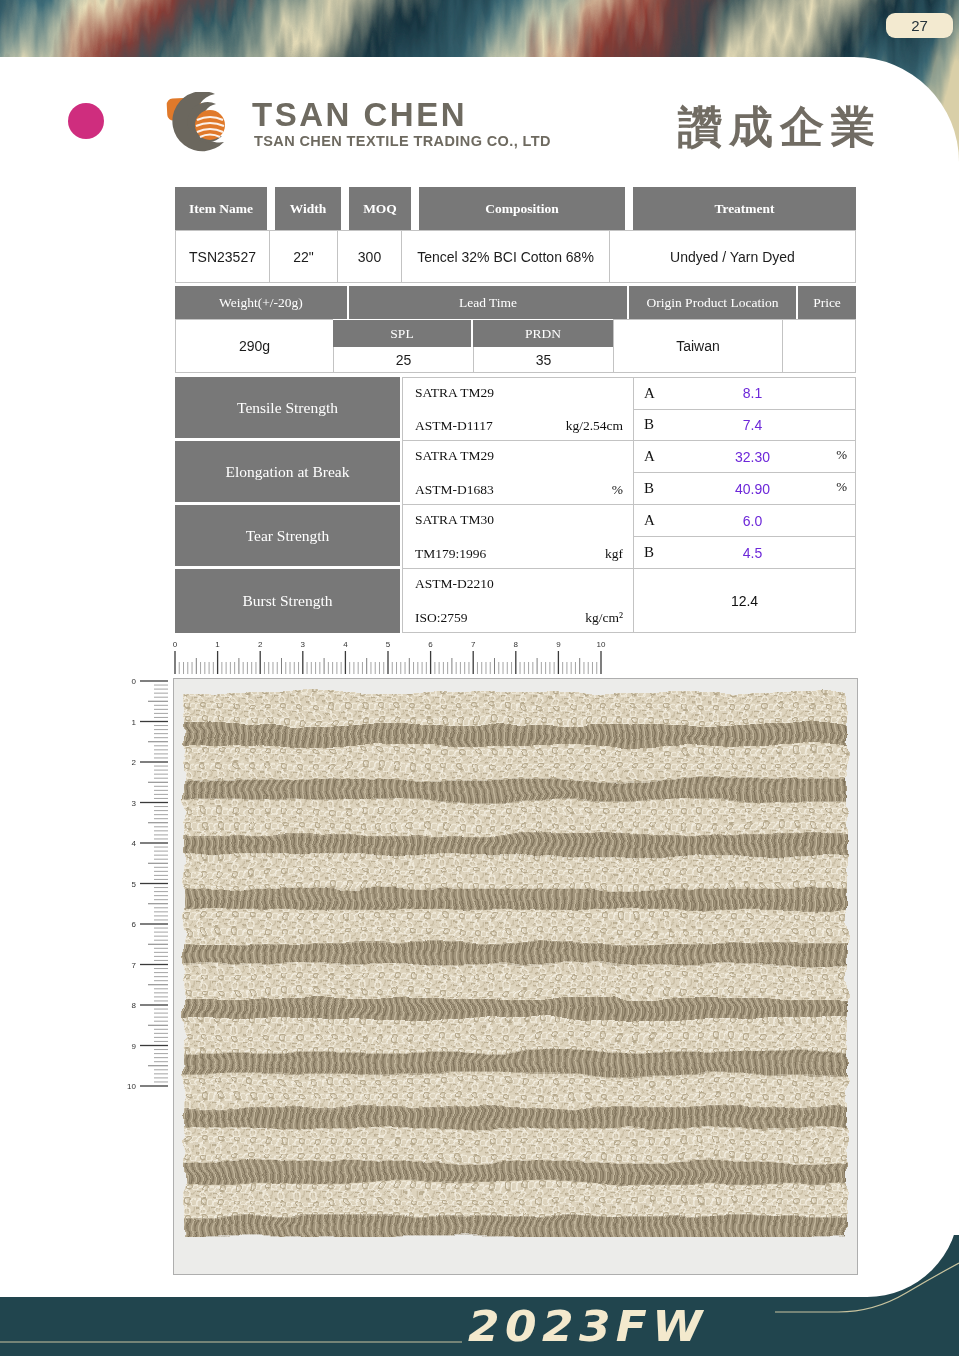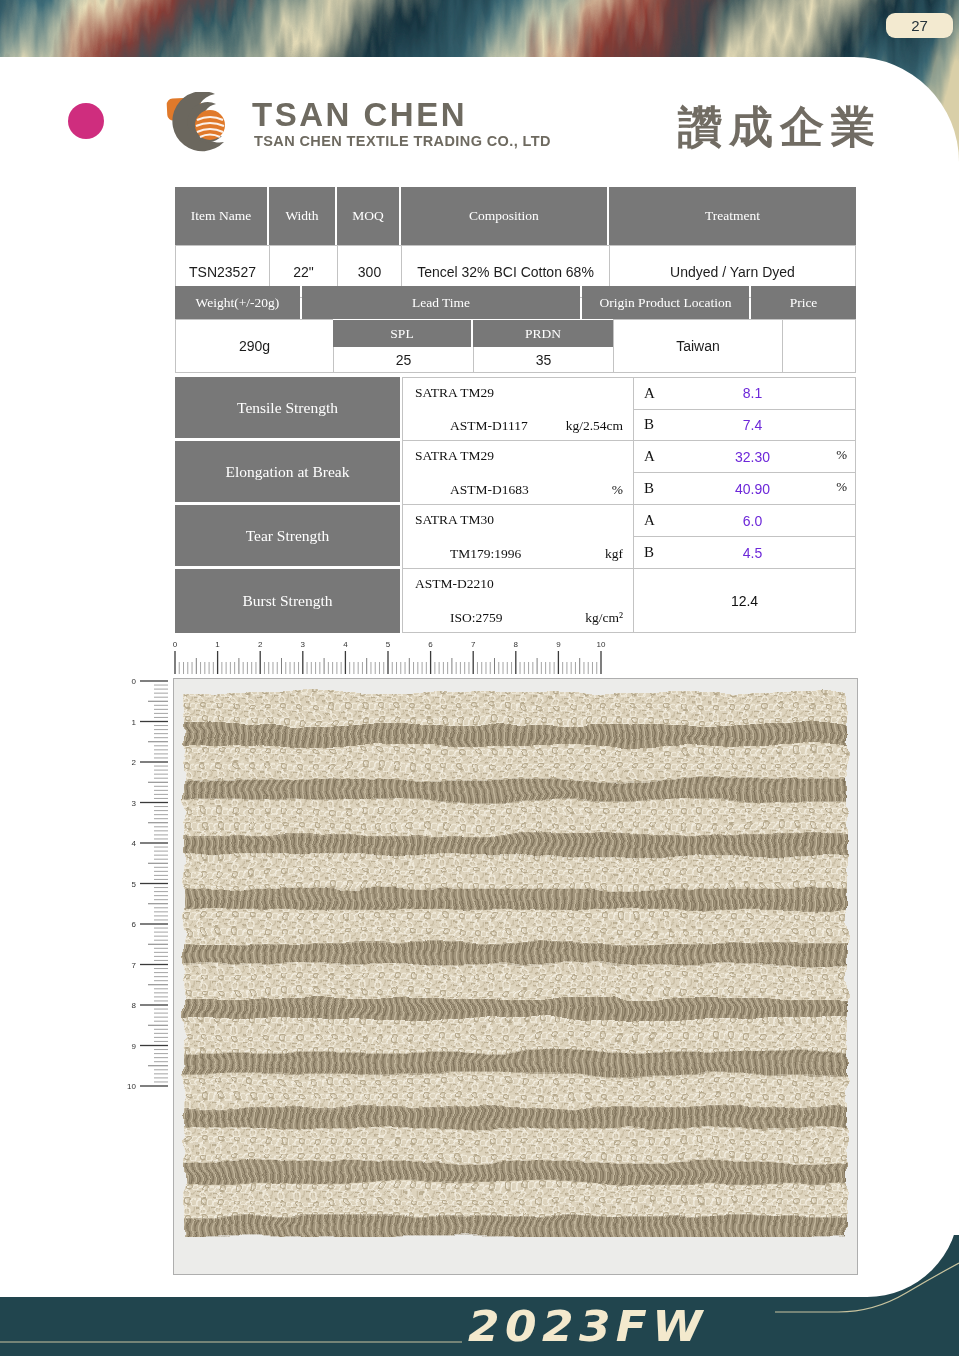--- a/index.html
+++ b/index.html
@@ -36,21 +36,21 @@
   .vc{background:#fff;color:#1c1c1c;display:flex;align-items:center;justify-content:center;
       font-size:14px;box-sizing:border-box;border:1px solid #c3c3c3;}
 
   
   .test-row{display:flex;height:64px;}
   .test-label{width:225px;background:#787878;color:#fff;display:flex;align-items:center;justify-content:center;
               font-family:"Liberation Serif",serif;font-size:15.5px;box-sizing:border-box;}
   .test-mid{width:232px;box-sizing:border-box;border:1px solid #c3c3c3;border-left:none;margin-left:2px;
             padding:7px 10px 6px 12px;display:flex;flex-direction:column;justify-content:space-between;
             font-family:"Liberation Serif",serif;font-size:13.5px;color:#111;background:#fff;border-left:1px solid #c3c3c3;}
-  .mid-l2{display:flex;justify-content:space-between;align-items:baseline;margin-left:35px;}
+  .mid-l2{display:flex;justify-content:space-between;align-items:baseline;}
   .test-right{width:222px;box-sizing:border-box;border:1px solid #c3c3c3;border-left:none;display:flex;flex-direction:column;background:#fff;}
   .ab{flex:1;display:flex;align-items:center;position:relative;box-sizing:border-box;}
   .ab + .ab{border-top:1px solid #c3c3c3;}
   .ab .k{font-family:"Liberation Serif",serif;font-size:15px;padding-left:10px;width:36px;color:#111;}
   .ab .v{flex:1;text-align:center;font-size:14px;color:#6d28d9;margin-right:30px;}
   .ab .sfx{position:absolute;right:8px;top:6px;font-family:"Liberation Serif",serif;font-size:13px;color:#111;}
   .single-v{flex:1;display:flex;align-items:center;justify-content:center;font-size:14px;color:#111;}
 
   
   .hruler{position:absolute;left:166px;top:639px;}
@@ -122,39 +122,39 @@
         <path d="M30 34 Q44 28 58 34"></path>
         <path d="M31 40 Q44 34 57 40"></path>
         <path d="M34 45 Q44 40 54 45"></path>
       </g>
     </svg>
     <div class="brand-name">TSAN CHEN</div>
     <div class="brand-sub">TSAN CHEN TEXTILE TRADING CO., LTD</div>
     <div class="brand-cjk">讚成企業</div>
 
     <div class="tbl" style="top:187px;">
-      <div class="row" style="height:58px;gap:2px;">
+      <div class="row" style="height:43px;gap:8px;font-weight:bold;">
         <div class="hc" style="width:92px;">Item Name</div>
         <div class="hc" style="width:66px;">Width</div>
         <div class="hc" style="width:62px;">MOQ</div>
         <div class="hc" style="width:206px;">Composition</div>
         <div class="hc" style="flex:1;">Treatment</div>
       </div>
       <div class="row" style="height:53px;">
         <div class="vc" style="width:94px;border-right:none;">TSN23527</div>
         <div class="vc" style="width:68px;border-right:none;">22"</div>
         <div class="vc" style="width:64px;border-right:none;">300</div>
         <div class="vc" style="width:208px;border-right:none;">Tencel 32% BCI Cotton 68%</div>
         <div class="vc" style="flex:1;">Undyed / Yarn Dyed</div>
       </div>
     </div>
 
     <div class="tbl" style="top:286px;">
       <div class="row" style="height:33px;gap:2px;">
-        <div class="hc" style="width:125px;">Weight(+/-20g)</div>
+        <div class="hc" style="width:172px;">Weight(+/-20g)</div>
         <div class="hc" style="width:278px;">Lead Time</div>
         <div class="hc" style="width:167px;">Origin Product Location</div>
         <div class="hc" style="flex:1;">Price</div>
       </div>
       <div class="row" style="height:54px;">
         <div class="vc" style="width:158px;border-right:none;text-align:right;">290g</div>
         <div style="width:280px;display:flex;flex-direction:column;box-sizing:border-box;">
           <div class="row" style="height:28px;gap:2px;padding-top:1px;box-sizing:border-box;">
             <div class="hc" style="width:138px;">SPL</div>
             <div class="hc" style="flex:1;">PRDN</div>

